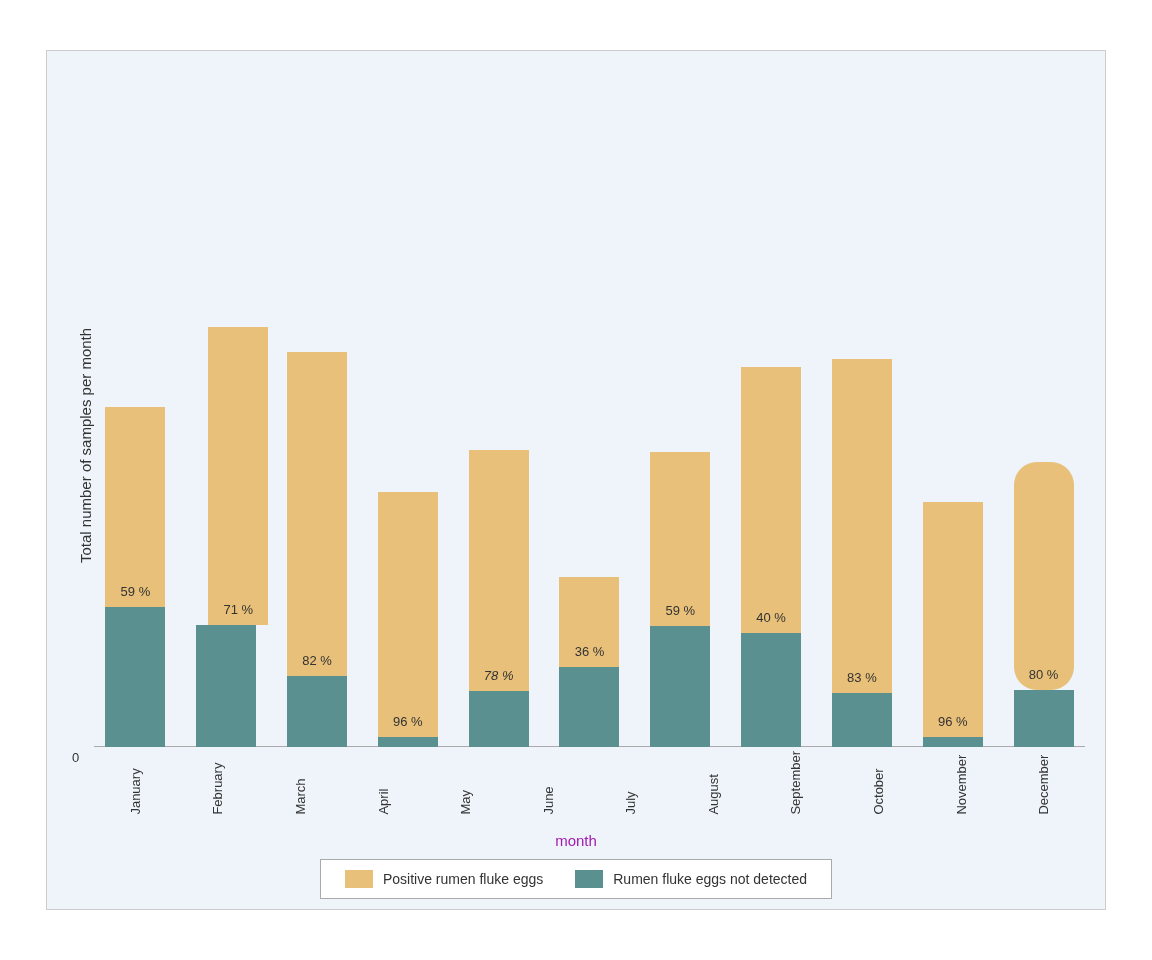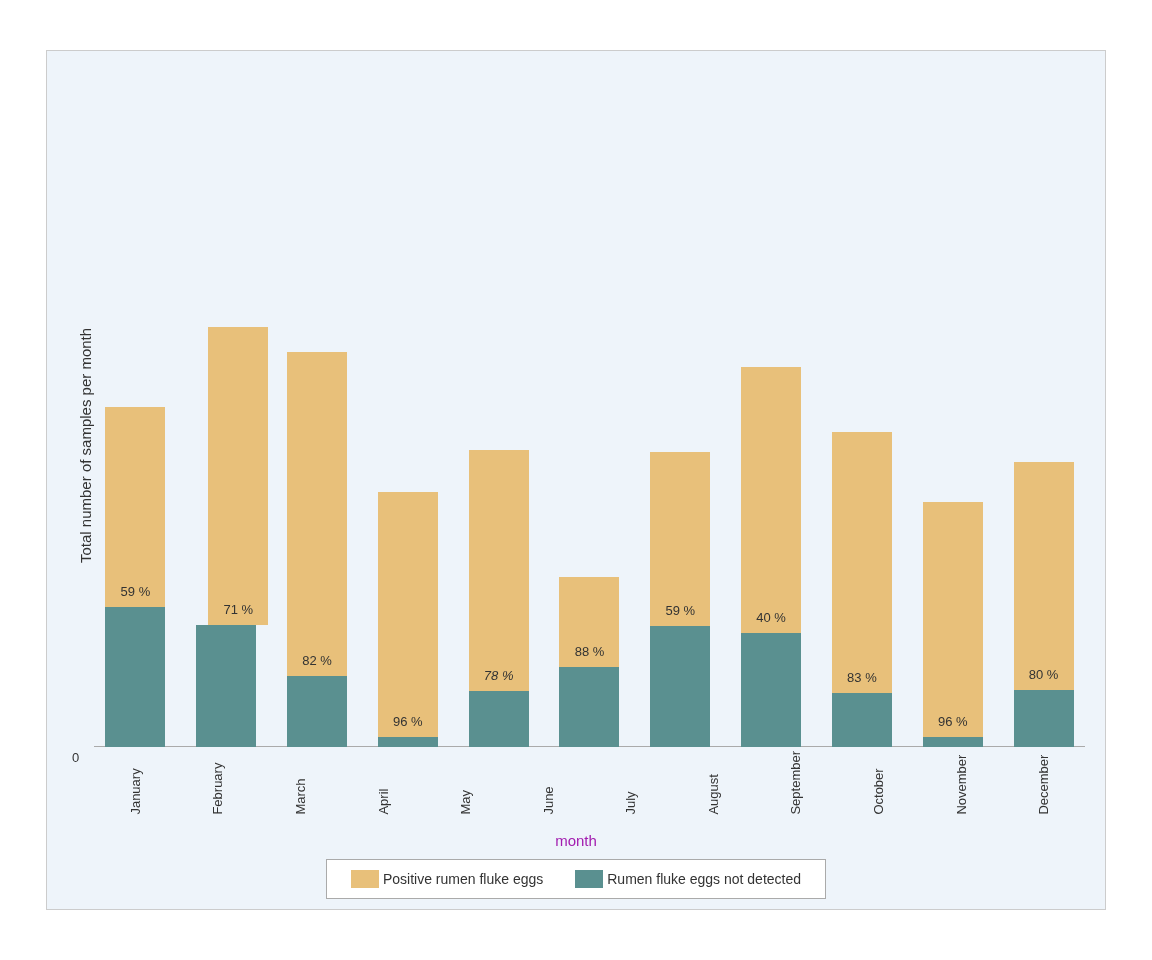--- a/index.html
+++ b/index.html
@@ -145,21 +145,21 @@
       padding: 10px 24px;
       gap: 32px;
       margin-top: 4px;
       background: #fff;
       align-self: center;
       min-width: 480px;
     }
     .legend-item {
       display: flex;
       align-items: center;
-      gap: 4px;
+      gap: 10px;
       font-size: 14px;
       color: #333;
     }
     .legend-swatch {
       width: 28px;
       height: 18px;
     }
   </style>
 </head>
 <body>
@@ -209,21 +209,21 @@
                 <div class="bar-negative" style="height: 56px;"></div>
                 <div class="bar-positive" style="height: 241px; font-style: italic;">
                   <span class="bar-label">78 %</span>
                 </div>
               </div>
             </div>
             <div class="bar-slot">
               <div class="bar-stack">
                 <div class="bar-negative" style="height: 80px;"></div>
                 <div class="bar-positive" style="height: 90px;">
-                  <span class="bar-label">88 %</span>
+                  <span class="bar-label">36 %</span>
                 </div>
               </div>
             </div>
             <div class="bar-slot">
               <div class="bar-stack">
                 <div class="bar-negative" style="height: 121px;"></div>
                 <div class="bar-positive" style="height: 174px;">
                   <span class="bar-label">59 %</span>
                 </div>
               </div>
@@ -232,37 +232,37 @@
               <div class="bar-stack">
                 <div class="bar-negative" style="height: 114px;"></div>
                 <div class="bar-positive" style="height: 266px;">
                   <span class="bar-label">40 %</span>
                 </div>
               </div>
             </div>
             <div class="bar-slot">
               <div class="bar-stack">
                 <div class="bar-negative" style="height: 54px;"></div>
-                <div class="bar-positive" style="height: 261px;">
+                <div class="bar-positive" style="height: 334px;">
                   <span class="bar-label">83 %</span>
                 </div>
               </div>
             </div>
             <div class="bar-slot">
               <div class="bar-stack">
                 <div class="bar-negative" style="height: 10px;"></div>
                 <div class="bar-positive" style="height: 235px;">
                   <span class="bar-label">96 %</span>
                 </div>
               </div>
             </div>
             <div class="bar-slot">
               <div class="bar-stack">
                 <div class="bar-negative" style="height: 57px;"></div>
-                <div class="bar-positive" style="height: 228px;">
+                <div class="bar-positive" style="height: 228px; border-radius: 23px;">
                   <span class="bar-label">80 %</span>
                 </div>
               </div>
             </div>
           </div>
       </div>
       <div class="x-axis" id="x-axis">
           <div class="x-label-slot">
             <span class="x-label">January</span>
           </div>

